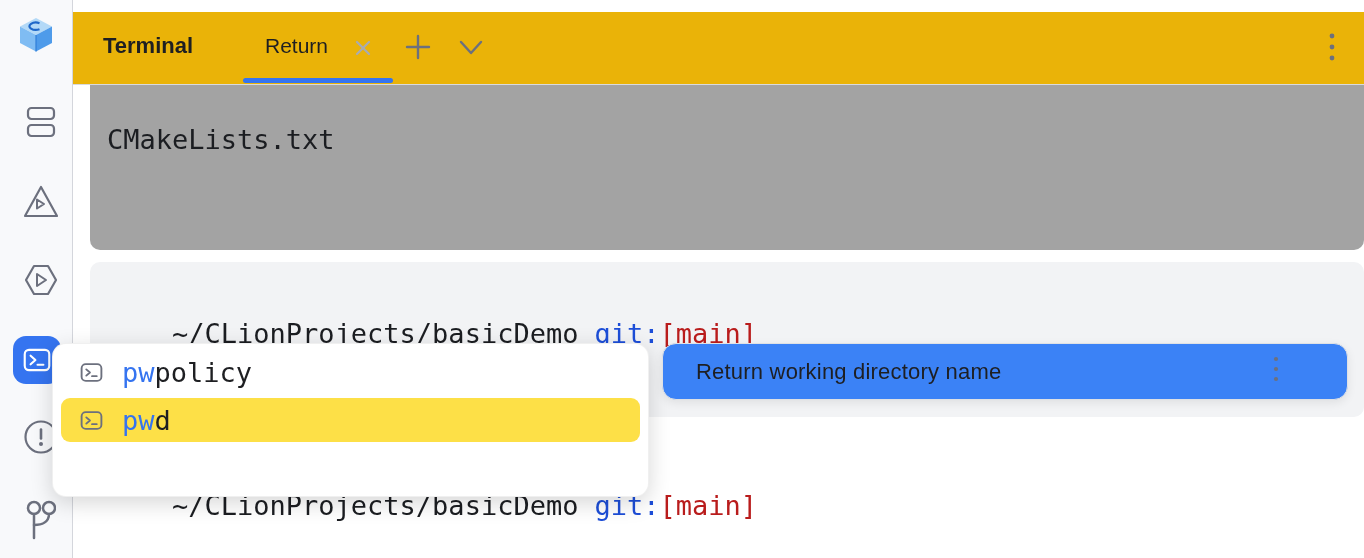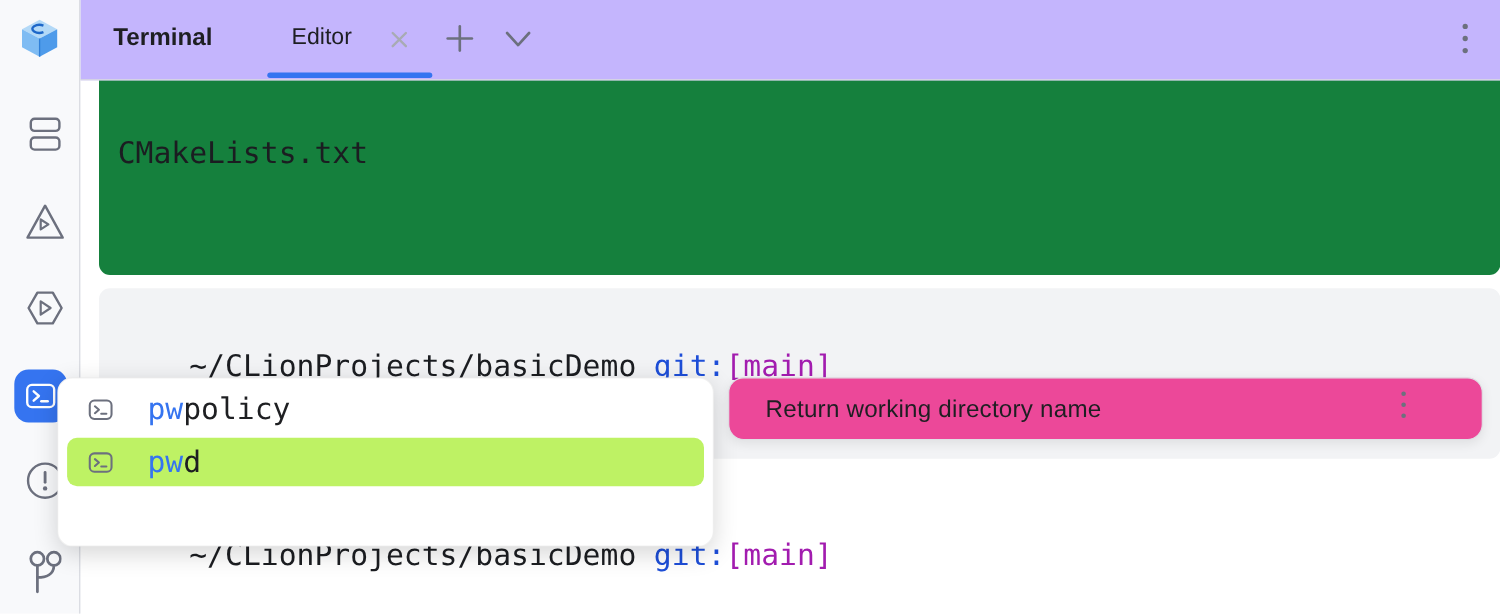--- a/index.html
+++ b/index.html
@@ -15,65 +15,65 @@
   }
   .side-btn{position:absolute;left:23px;width:36px;height:36px;display:flex;align-items:center;justify-content:center;}
   .side-btn svg{display:block;}
   .logo-btn{position:absolute;left:16px;top:15px;width:40px;height:40px;}
   .term-btn{
     position:absolute;left:13px;top:336px;width:48px;height:48px;border-radius:13px;
     background:#3574F0;display:flex;align-items:center;justify-content:center;z-index:3;
   }
   
   .header{
-    position:absolute;left:73px;top:0;width:1291px;height:73px;box-sizing:border-box;
-    background:#c4b5fd;border-bottom:1px solid #D8DADF;z-index:2;
+    position:absolute;left:73px;top:12px;width:1291px;height:73px;box-sizing:border-box;
+    background:#eab308;border-bottom:1px solid #D8DADF;z-index:2;
   }
   .hdr-title{position:absolute;left:30px;top:21px;font-size:22px;font-weight:bold;color:#1E1F22;}
   .tab-label{position:absolute;left:192px;top:22px;font-size:21px;color:#1E1F22;}
   .tab-close{position:absolute;left:279px;top:25px;cursor:default;}
   .tab-underline{position:absolute;left:170px;top:66px;width:150px;height:5px;border-radius:2.5px;background:#3574F0;}
   .hdr-plus{position:absolute;left:330px;top:20px;}
   .hdr-chevron{position:absolute;left:383px;top:25px;}
   .hdr-kebab{position:absolute;left:1253px;top:18px;}
   
   .t-mono{font-family:"DejaVu Sans Mono",monospace;font-size:27px;line-height:36px;color:#1B1D21;white-space:pre;}
   .block1{
     position:absolute;left:90px;top:73px;width:1274px;height:177px;
-    background:#15803d;border-radius:0 0 10px 10px;overflow:hidden;z-index:1;
+    background:#a3a3a3;border-radius:0 0 10px 10px;overflow:hidden;z-index:1;
   }
   .block1-inner{position:absolute;left:17px;top:-23px;}
   .ls-row{display:flex;}
   .ls-left{width:508px;}
   .block2{
     position:absolute;left:90px;top:262px;width:1274px;height:155px;box-sizing:border-box;
     background:#F2F3F5;border-radius:10px;padding:18px 0 0 17px;overflow:hidden;z-index:1;
   }
   .git-label{color:#1d4ed8;margin-left:16px;}
-  .git-branch{color:#a21caf;}
+  .git-branch{color:#b91c1c;}
   .cmd-bold{font-weight:bold;}
   .block3{position:absolute;left:107px;top:452px;z-index:1;}
   
   .popup{
     position:absolute;left:52px;top:343px;width:597px;height:154px;box-sizing:border-box;
     background:#ffffff;border:1px solid rgba(0,0,0,0.06);border-radius:14px;
     box-shadow:0 6px 22px rgba(0,0,0,0.16);z-index:10;padding-top:4px;
   }
   .popup-row{
     height:48px;margin:0 8px;padding-left:18px;border-radius:9px;
     display:flex;align-items:center;
   }
-  .popup-row.selected{background:#bef264;height:44px;margin-top:2px;margin-bottom:2px;}
-  .popup-text{font-family:"DejaVu Sans Mono",monospace;font-size:27px;margin-left:30px;white-space:pre;}
+  .popup-row.selected{background:#fde047;height:44px;margin-top:2px;margin-bottom:2px;}
+  .popup-text{font-family:"DejaVu Sans Mono",monospace;font-size:27px;margin-left:18px;white-space:pre;}
   .typed{color:#3574F0;}
   .completion{color:#1E1F22;}
   
   .tooltip{
     position:absolute;left:662px;top:343px;width:686px;height:57px;box-sizing:border-box;
-    background:#ec4899;border:1px solid #DFE1E5;border-radius:14px;
+    background:#3b82f6;border:1px solid #DFE1E5;border-radius:14px;
     box-shadow:0 3px 10px rgba(0,0,0,0.08);z-index:10;
     display:flex;align-items:center;padding-left:33px;
   }
   .tooltip-text{font-size:22px;color:#1E1F22;letter-spacing:0.2px;flex:1;}
   .tooltip-kebab{margin-right:66px;}
 </style>
 </head>
 <body>
 
 <div class="sidebar">
@@ -129,21 +129,21 @@
       <circle cx="8" cy="10" r="6" fill="none" stroke="#6C707E" stroke-width="2.5"></circle>
       <circle cx="23" cy="10" r="6" fill="none" stroke="#6C707E" stroke-width="2.5"></circle>
       <path d="M8 16 L8 40" fill="none" stroke="#6C707E" stroke-width="2.5" stroke-linecap="round"></path>
       <path d="M23 16 C23 24 16 27 8 27" fill="none" stroke="#6C707E" stroke-width="2.5" stroke-linecap="round"></path>
     </svg>
   </div>
 </div>
 
 <div class="header">
   <div class="hdr-title">Terminal</div>
-  <div class="tab-label">Editor</div>
+  <div class="tab-label">Return</div>
   <div class="tab-close">
     <svg width="22" height="22" viewBox="0 0 22 22">
       <line x1="5" y1="5" x2="17" y2="17" stroke="#A8ABB3" stroke-width="2.2" stroke-linecap="round"></line>
       <line x1="17" y1="5" x2="5" y2="17" stroke="#A8ABB3" stroke-width="2.2" stroke-linecap="round"></line>
     </svg>
   </div>
   <div class="tab-underline"></div>
   <div class="hdr-plus">
     <svg width="30" height="30" viewBox="0 0 30 30">
       <line x1="15" y1="4" x2="15" y2="26" stroke="#6C707E" stroke-width="2.4" stroke-linecap="round"></line>

